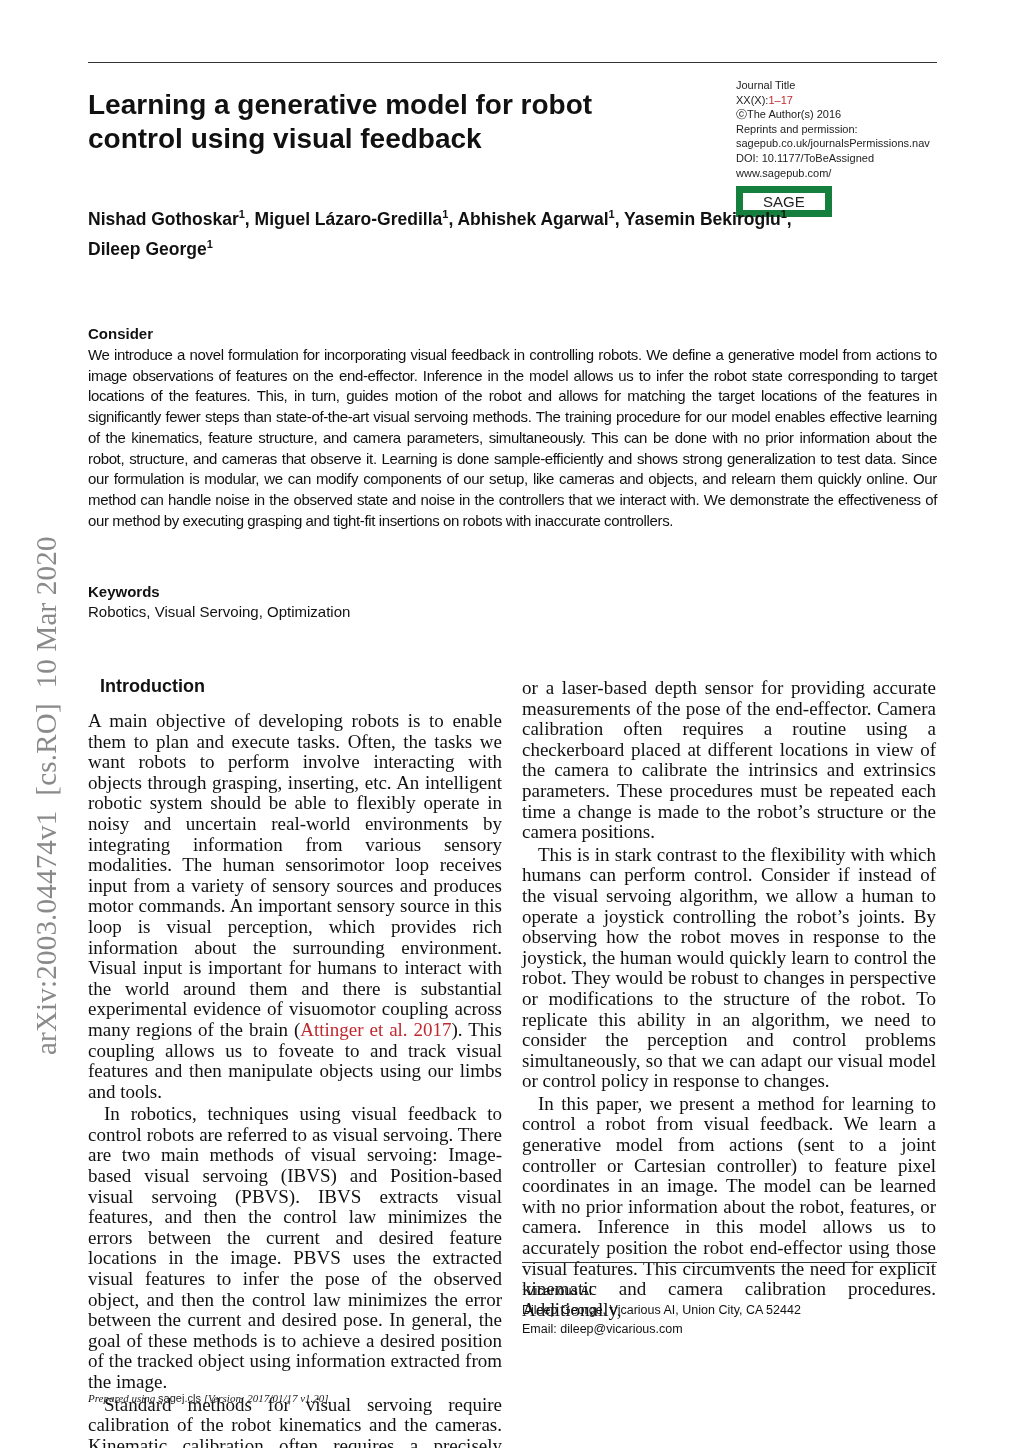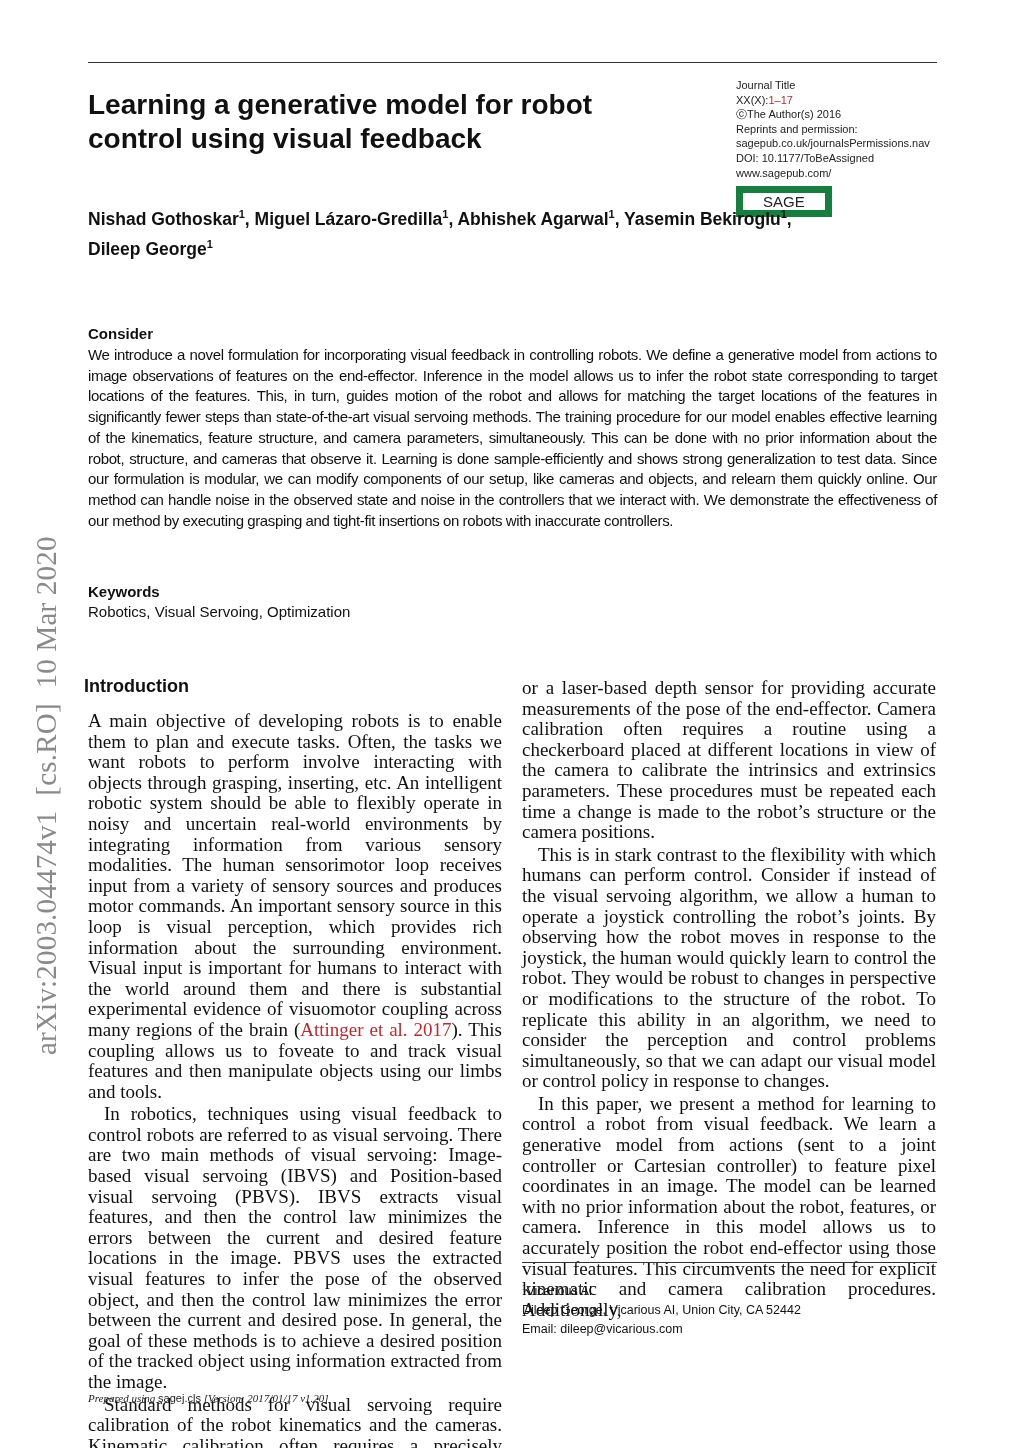--- a/index.html
+++ b/index.html
@@ -17,21 +17,21 @@
   .authors sup { font-size: 11px; }
 
   .abstract-head { position: absolute; left: 88px; top: 325px; font-family: "Liberation Sans", sans-serif; font-weight: bold; font-size: 15px; }
   .abstract-body { position: absolute; left: 88px; top: 345px; width: 849px; font-family: "Liberation Sans", sans-serif; font-size: 15px; line-height: 20.7px; text-align: justify; letter-spacing: -0.35px; word-spacing: -0.2px; }
 
   .kw-head { position: absolute; left: 88px; top: 583px; font-family: "Liberation Sans", sans-serif; font-weight: bold; font-size: 15px; }
   .kw-body { position: absolute; left: 88px; top: 603px; font-family: "Liberation Sans", sans-serif; font-size: 15px; }
 
   .arxiv { position: absolute; left: 30px; top: 1055px; transform-origin: 0 0; transform: rotate(-90deg); font-family: "Liberation Serif", serif; font-size: 29px; color: #8a8a8a; white-space: pre; letter-spacing: 0.2px; }
 
-  .section-head { position: absolute; left: 84px; top: 676px; font-family: "Liberation Sans", sans-serif; font-weight: bold; font-size: 18px; }
+  .section-head { position: absolute; left: 100px; top: 676px; font-family: "Liberation Sans", sans-serif; font-weight: bold; font-size: 18px; }
   .col { position: absolute; width: 414px; font-family: "Liberation Serif", serif; font-size: 19px; line-height: 20.6px; text-align: justify; }
   .col p { margin: 0 0 2px 0; }
   .col p.indent { text-indent: 16px; }
   .col-left { left: 88px; top: 711px; }
   .col-right { left: 522px; top: 678px; }
 
   .fn-rule { position: absolute; left: 522px; top: 1262px; width: 415px; height: 1px; background: #333; }
   .footnotes { position: absolute; left: 522px; top: 1278px; width: 420px; font-family: "Liberation Sans", sans-serif; font-size: 12.5px; line-height: 19px; }
   .footnotes sup { font-size: 8px; }
   .fn-bold { font-weight: bold; margin-top: 10px; }

